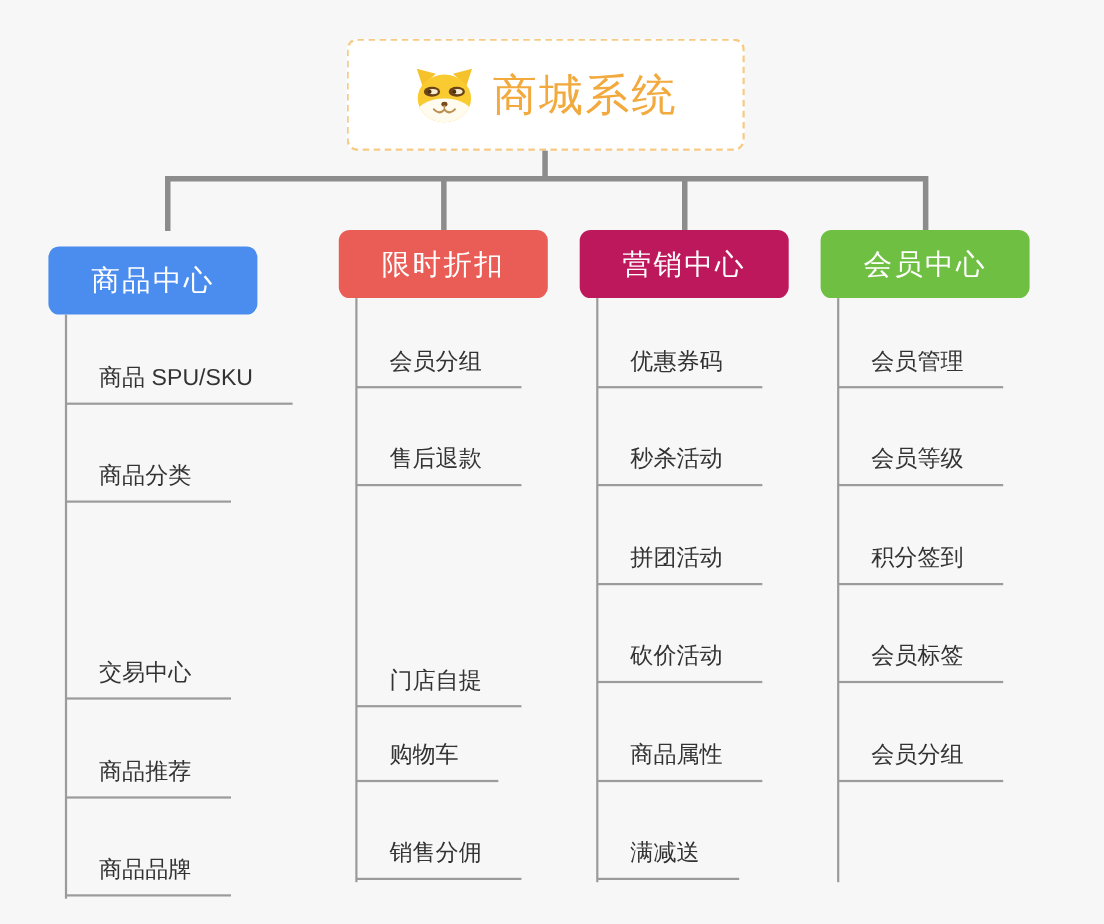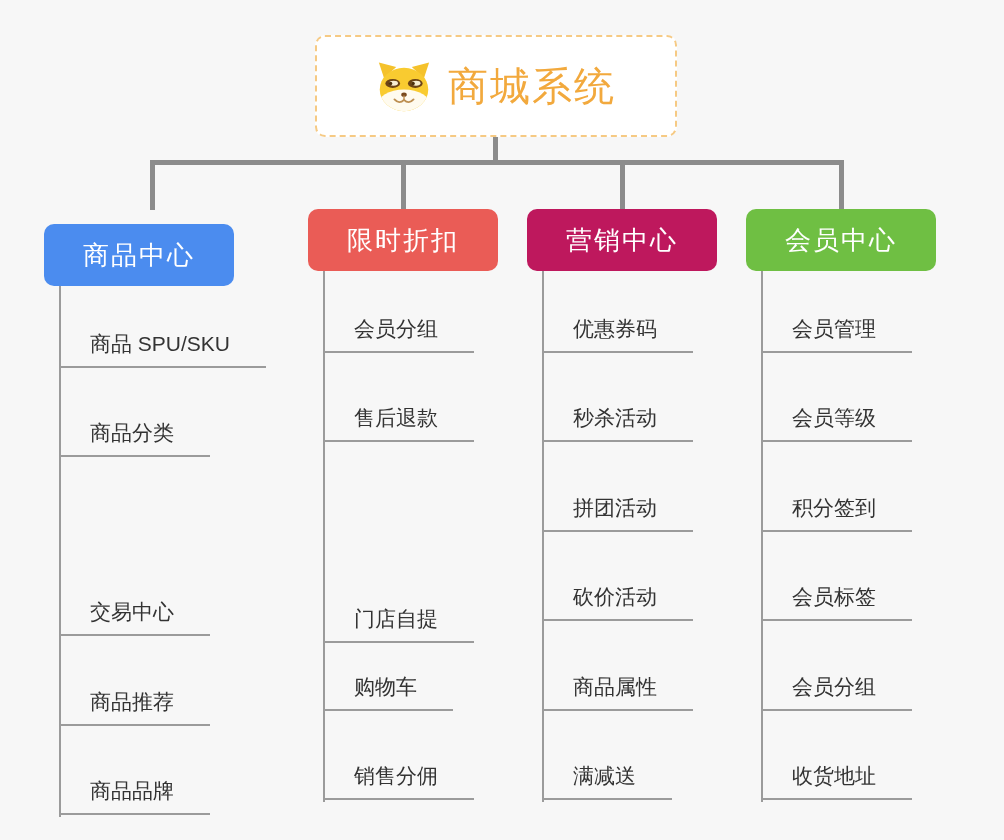--- a/index.html
+++ b/index.html
@@ -146,17 +146,16 @@
       <div class="column" style="left: 746px;">
       <div class="branch-box" style="background: rgb(111, 191, 67);">
         <span class="branch-label">会员中心</span>
       </div>
       <div class="vline"></div>
     <div class="leaf" style="top: 105px;">会员管理</div>
         <div class="leaf" style="top: 194px;">会员等级</div>
         <div class="leaf" style="top: 284px;">积分签到</div>
         <div class="leaf" style="top: 373px;">会员标签</div>
         <div class="leaf" style="top: 463px;">会员分组</div>
-        <div class="leaf" style="top: 552px;">收货地址</div>
       </div>
     </div>
 
 </div>
 
 </body></html>

